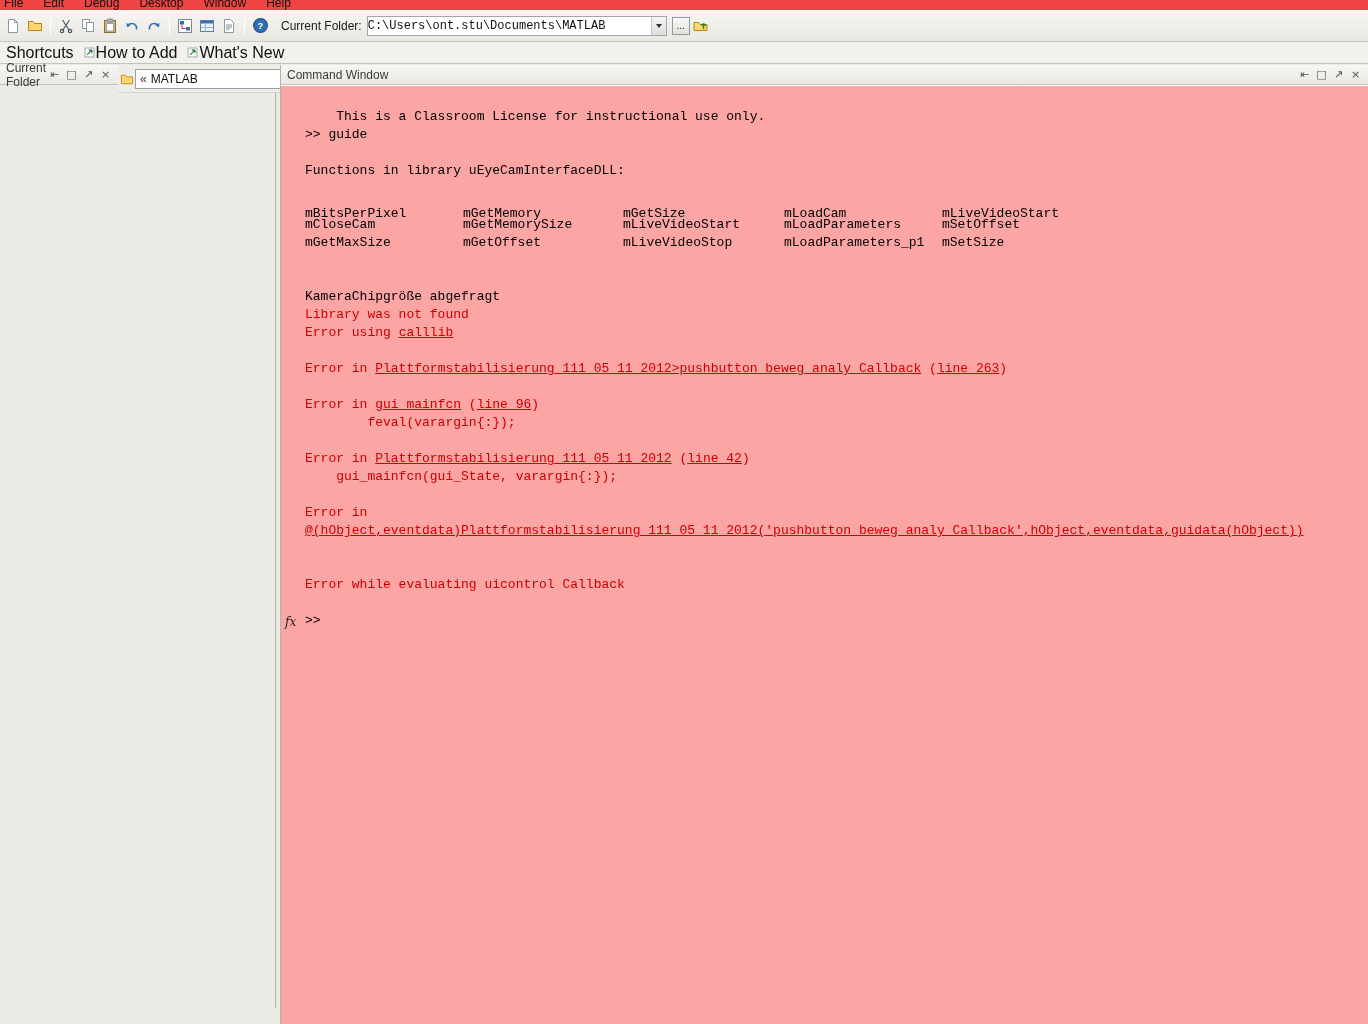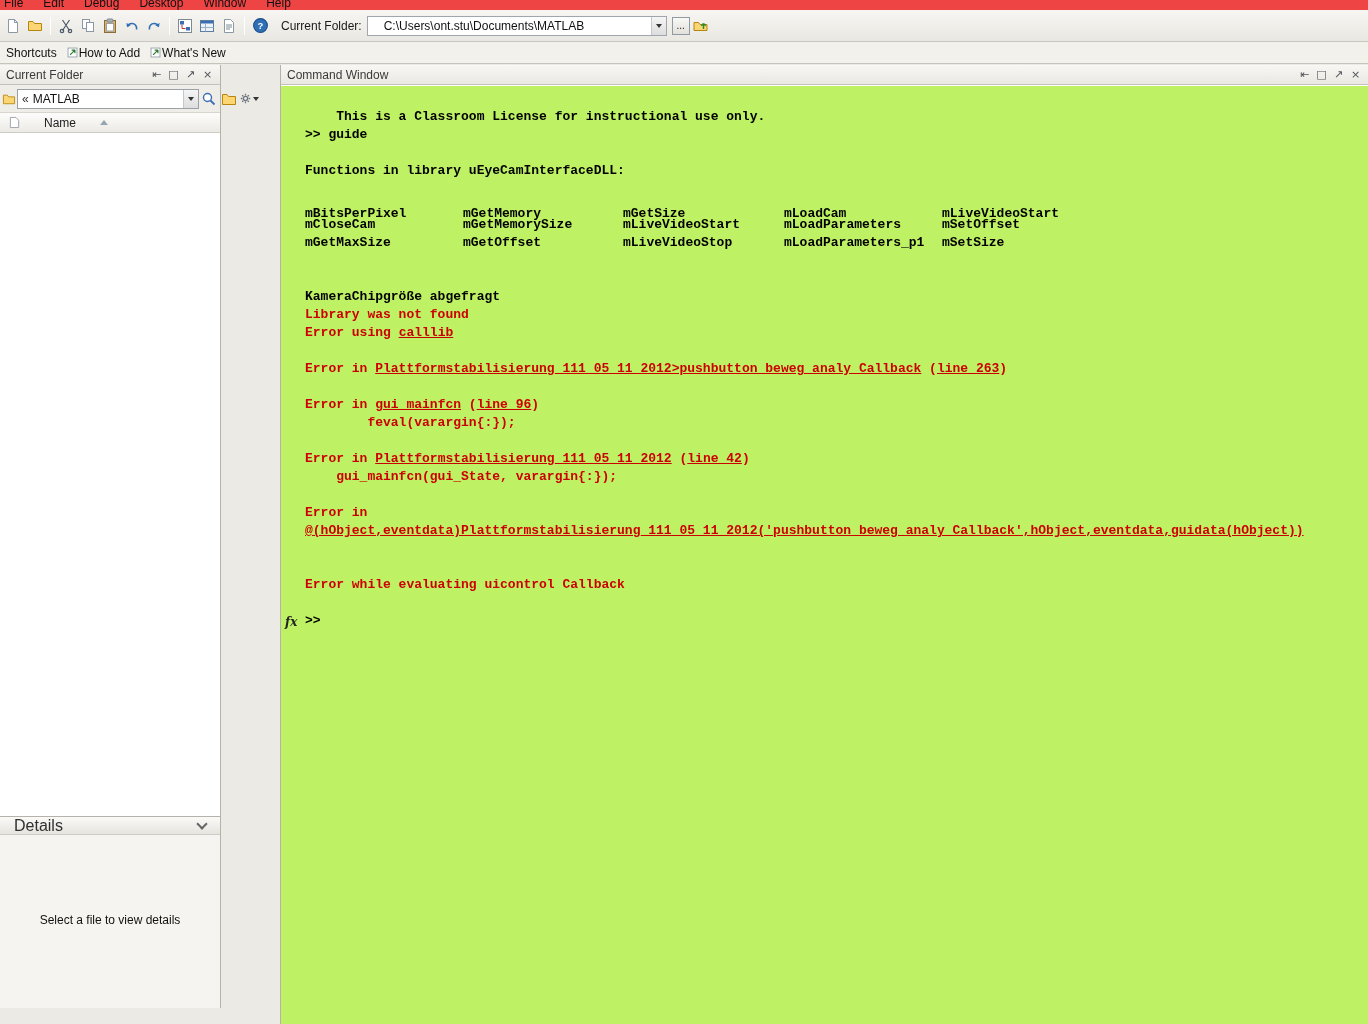--- a/index.html
+++ b/index.html
@@ -19,45 +19,45 @@
   
   #main-toolbar { position:absolute; top:10px; left:0; right:0; height:32px;
     background:linear-gradient(#F7F6F2,#E9E7E1); border-bottom:1px solid #C9C6C0;
     display:flex; align-items:center; padding-left:2px; }
   .tb-btn { width:22px; height:24px; display:inline-flex; align-items:center; justify-content:center; flex:0 0 auto; }
   .tb-btn.sm { width:20px; height:22px; }
   .tb-sep { width:1px; height:18px; background:#C2BFB8; border-right:1px solid #FFFFFF; margin:0 4px; flex:0 0 auto; }
   .cf-label { margin-left:10px; font-size:12px; color:#1a1a1a; flex:0 0 auto; }
   .cf-combo { width:300px; height:20px; margin-left:5px; background:#fff; border:1px solid #A0A6AD;
     display:flex; align-items:center; overflow:hidden; flex:0 0 auto; }
-  .cf-path { font-size:12px; color:#111; padding-left:16px; white-space:nowrap; flex:1; }
+  .cf-path { font-size:12px; color:#111; padding-left:0; white-space:nowrap; flex:1;font-family:Liberation Mono, monospace; }
   .combo-btn { width:15px; height:100%; border-left:1px solid #C4C8CC; background:linear-gradient(#F5F5F5,#DDDDDD);
     display:flex; align-items:center; justify-content:center; flex:0 0 auto; }
   .tri-down { width:0; height:0; border-left:3.5px solid transparent; border-right:3.5px solid transparent; border-top:4px solid #333; display:inline-block; }
   .browse-btn { margin-left:5px; width:18px; height:18px; font-size:10px; line-height:8px;
     background:linear-gradient(#F8F8F6,#E2E0DA); border:1px solid #8F9AA5; color:#222; flex:0 0 auto;
     font-family:"Liberation Sans", sans-serif; }
 
   
   #shortcuts-bar { position:absolute; top:42px; left:0; right:0; height:22px; background:#F2F1EC;
-    border-bottom:1px solid #C6C3BD; display:flex; align-items:center; font-size:12px; color:#111; }
+    border-bottom:1px solid #C6C3BD; display:flex; align-items:center; font-size:16px; color:#111; }
   .sc-label { margin-left:6px; }
   .sc-item { display:inline-flex; align-items:center; gap:0; margin-left:9px; cursor:pointer; }
 
   
   .panel-titlebar { height:20px; background:linear-gradient(#F8F7F4,#EAE8E2); border-bottom:1px solid #C5C2BB;
     display:flex; align-items:center; padding:0 4px 0 6px; }
   .panel-title { font-size:12px; color:#3A3A3A; }
   .win-icons { margin-left:auto; display:flex; align-items:center; }
   .win-icon { width:17px; text-align:center; font-size:11px; color:#50555A; cursor:pointer;
     font-family:"DejaVu Sans", sans-serif; }
 
   
-  #left-panel { position:absolute; top:65px; left:0; width:221px; bottom:16px; background:#ECEAE4;
-    border-right:1px solid #B5B2AC; display:flex; flex-direction:column; }
+  #left-panel { position:absolute; top:65px; left:0; width:276px; bottom:16px; background:#ECEAE4;
+    border-right:1px solid #B5B2AC; display:flex; flex-direction:row; }
   .cf-toolbar { height:28px; display:flex; align-items:center; padding-left:1px; background:#EFEDE8;
     border-bottom:1px solid #D8D5CF; }
   .mini-ico { width:15px; display:inline-flex; justify-content:center; flex:0 0 auto; }
   .loc-combo { width:182px; height:20px; background:#fff; border:1px solid #9AA0A6; display:flex;
     align-items:center; font-size:12px; color:#111; padding-left:4px; gap:4px; margin-left:1px; flex:0 0 auto; }
   .loc-combo .loc-text { flex:1; }
   .collapse-chev { color:#333; }
   .gear-btn { display:inline-flex; align-items:center; gap:1px; }
   .col-header { height:20px; background:linear-gradient(#FDFDFC,#ECEAE4); border-bottom:1px solid #CFCCC5;
     display:flex; align-items:center; padding-left:9px; gap:24px; font-size:12px; color:#222; }
@@ -67,21 +67,21 @@
   .details-header { height:19px; background:linear-gradient(#FBFAF8,#E6E4DE); border-top:1px solid #B5B2AC;
     border-bottom:1px solid #CFCCC5; display:flex; align-items:center; padding-left:14px; font-size:16px; color:#2F2F2F;text-align:right; }
   .chevron-down { width:8px; height:8px; border-right:2px solid #666; border-bottom:2px solid #666;
     transform:rotate(45deg); margin-left:auto; margin-right:14px; margin-top:-4px; cursor:pointer; }
   .details-body { height:173px; background:#F5F4F0; }
   .details-empty { padding-top:78px; text-align:center; font-size:12px; color:#111; }
 
   
   #cw-panel { position:absolute; top:65px; left:280px; right:0; bottom:0; background:#fff;
     border-left:1px solid #B5B2AC; }
-  .cw-content { position:absolute; top:21px; left:0; right:0; bottom:0; background:#bef264; overflow:hidden;font-weight:bold; }
+  .cw-content { position:absolute; top:21px; left:0; right:0; bottom:0; background:#fca5a5; overflow:hidden; }
   .cw-lines { padding:22px 0 0 24px; font-family:"Liberation Mono", monospace; font-size:13px;
     line-height:18px; color:#000; }
   .cw-line { height:18px; white-space:pre; }
   .seg-k { color:#000; }
   .seg-r { color:var(--err); }
   .seg-rl { color:var(--err); text-decoration:underline; cursor:pointer; }
   .fn-cell { display:inline-block; }
   .cw-prompt-line { position:relative; }
   .gutter-fx { position:absolute; left:-20px; top:1px; font-family:"DejaVu Serif", serif;
     font-style:italic; font-size:12px; color:#222; white-space:normal; }

